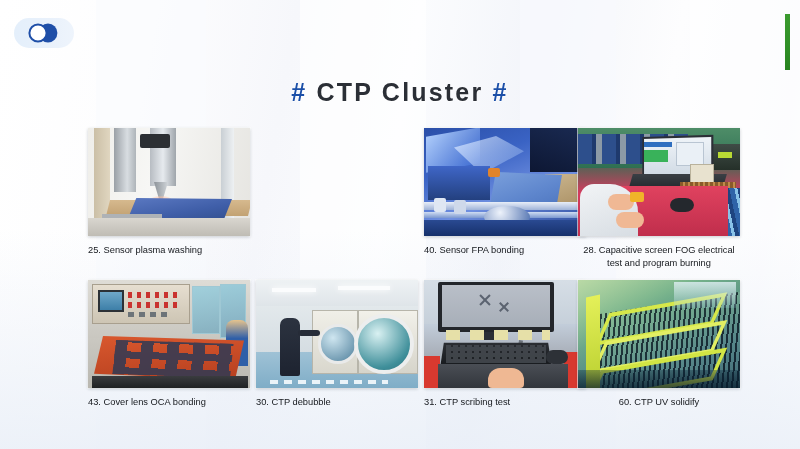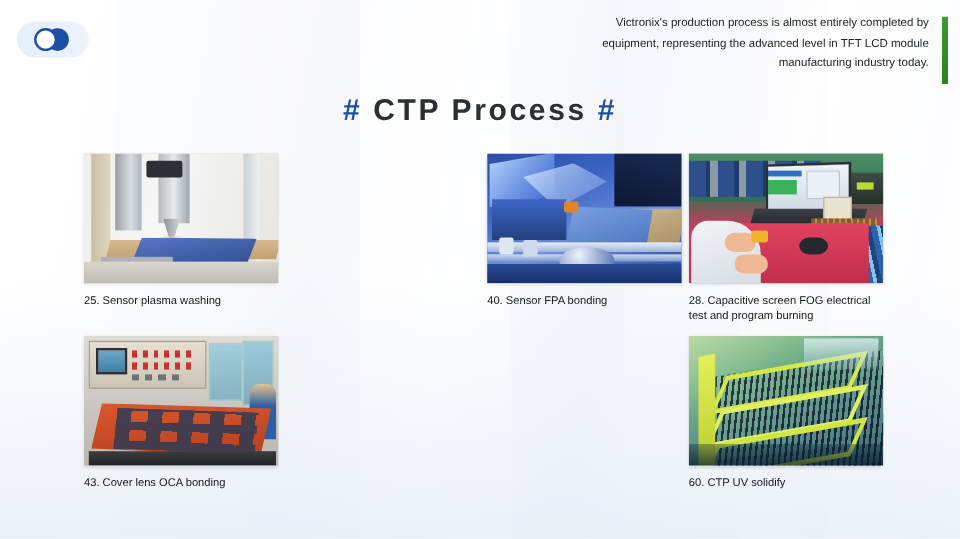--- a/index.html
+++ b/index.html
@@ -46,32 +46,32 @@
   
   #section-title{
     position:absolute;left:0;top:78px;width:800px;text-align:center;
     font-size:25px;font-weight:bold;color:#2b2f36;letter-spacing:2.2px;
     text-shadow:0 1px 1px rgba(255,255,255,.9);
   }
   #section-title .hash{color:#1b4fa8;font-weight:bold;}
   #section-title .words{color:#2b2f36;}
 
   
-  .card{position:absolute;width:162px;}
+  .card{position:absolute;width:162px;margin-left:18px;}
   .photo{
     width:162px;height:108px;overflow:hidden;position:relative;
     background:#cfd6de;
     box-shadow:0 1px 3px rgba(20,30,50,.22), 0 0 0 1px rgba(255,255,255,.65);
   }
   .caption{
     margin-top:8px;font-size:9.3px;line-height:12.5px;color:#15181d;
   }
   .r1{top:128px;}
   .r2{top:280px;}
-  .c1{left:70px;} .c2{left:238px;} .c3{left:406px;} .c4{left:574px;}
+  .c1{left:70px;} .c2{left:238px;} .c3{left:406px;} .c4{left:560px;text-align:center;}
 
   
   .sc{position:absolute;inset:0;}
   .el{position:absolute;}
 
   
   .p25{background:linear-gradient(180deg,#f2f2f0 0%,#e9e9e6 55%,#dedcd6 100%);}
   .p25 .wall{left:0;top:0;width:100%;height:100%;background:linear-gradient(100deg,#efeeea 0%,#f7f7f5 40%,#e6e5e1 100%);}
   .p25 .post-l{left:6px;top:0;width:16px;height:100%;background:linear-gradient(90deg,#cbbfa6,#e0d6c0);}
   .p25 .post-r{right:16px;top:0;width:13px;height:100%;background:linear-gradient(90deg,#c9cfd4,#eef1f3);}
@@ -243,27 +243,26 @@
 
   <div id="header">
 
     <div class="pill"></div>
     <svg class="logo-icon" viewBox="0 0 40 20">
       <circle cx="24" cy="10" r="9.4" fill="#1f4fa8"></circle>
       <circle cx="14" cy="10" r="8.6" fill="#ffffff" stroke="#1f4fa8" stroke-width="2"></circle>
     </svg>
 
 
-    <div id="intro">Victronix's production process is almost entirely completed by equipment, representing the advanced level in TFT LCD module manufacturing industry today.</div>
     <div class="intro-bar"></div>
   </div>
 
   <div id="section-title">
     <span class="hash">#</span>
-    <span class="words">CTP Process</span>
+    <span class="words">CTP Cluster</span>
     <span class="hash">#</span>
   </div>
 
   <div class="card r1 c1">
     <div class="photo">
       <div class="sc p25">
         <div class="el wall"></div>
           <div class="el post-l"></div>
           <div class="el post-r"></div>
         <div class="el col"></div>
@@ -341,21 +340,63 @@
           <div class="el btns"></div>
         <div class="el worker"></div>
         <div class="el tbl"></div>
           <div class="el cells"></div>
         <div class="el shadow"></div>
       </div>
     </div>
     <div class="caption">43. Cover lens OCA bonding</div>
   </div>
 
-
+  <div class="card r2 c2">
+    <div class="photo">
+      <div class="sc p30">
+        <div class="el wall"></div>
+          <div class="el ceil"></div>
+        <div class="el t1"></div>
+          <div class="el t2"></div>
+        <div class="el floor"></div>
+          <div class="el stripe"></div>
+        <div class="el mA"></div>
+          <div class="el mAdoor"></div>
+          <div class="el paper"></div>
+        <div class="el mB"></div>
+          <div class="el mBdoor"></div>
+        <div class="el man"></div>
+          <div class="el arm"></div>
+      </div>
+    </div>
+    <div class="caption">30. CTP debubble</div>
+  </div>
+
+  <div class="card r2 c3">
+    <div class="photo">
+      <div class="sc p31">
+        <div class="el deskwall"></div>
+        <div class="el mon"></div>
+          <div class="el scr"></div>
+        <div class="el x1"></div>
+          <div class="el x2"></div>
+        <div class="el stand"></div>
+          <div class="el notes"></div>
+        <div class="el matL"></div>
+          <div class="el matR"></div>
+        <div class="el cord"></div>
+        <div class="el kb"></div>
+          <div class="el keys"></div>
+        <div class="el mouse"></div>
+        <div class="el pad"></div>
+          <div class="el hand"></div>
+      </div>
+    </div>
+    <div class="caption">31. CTP scribing test</div>
+  </div>
 
   <div class="card r2 c4">
     <div class="photo">
       <div class="sc p32">
         <div class="el glass"></div>
           <div class="el grid"></div>
         <div class="el fr1"></div>
           <div class="el fr2"></div>
           <div class="el fr3"></div>
         <div class="el bar"></div>

